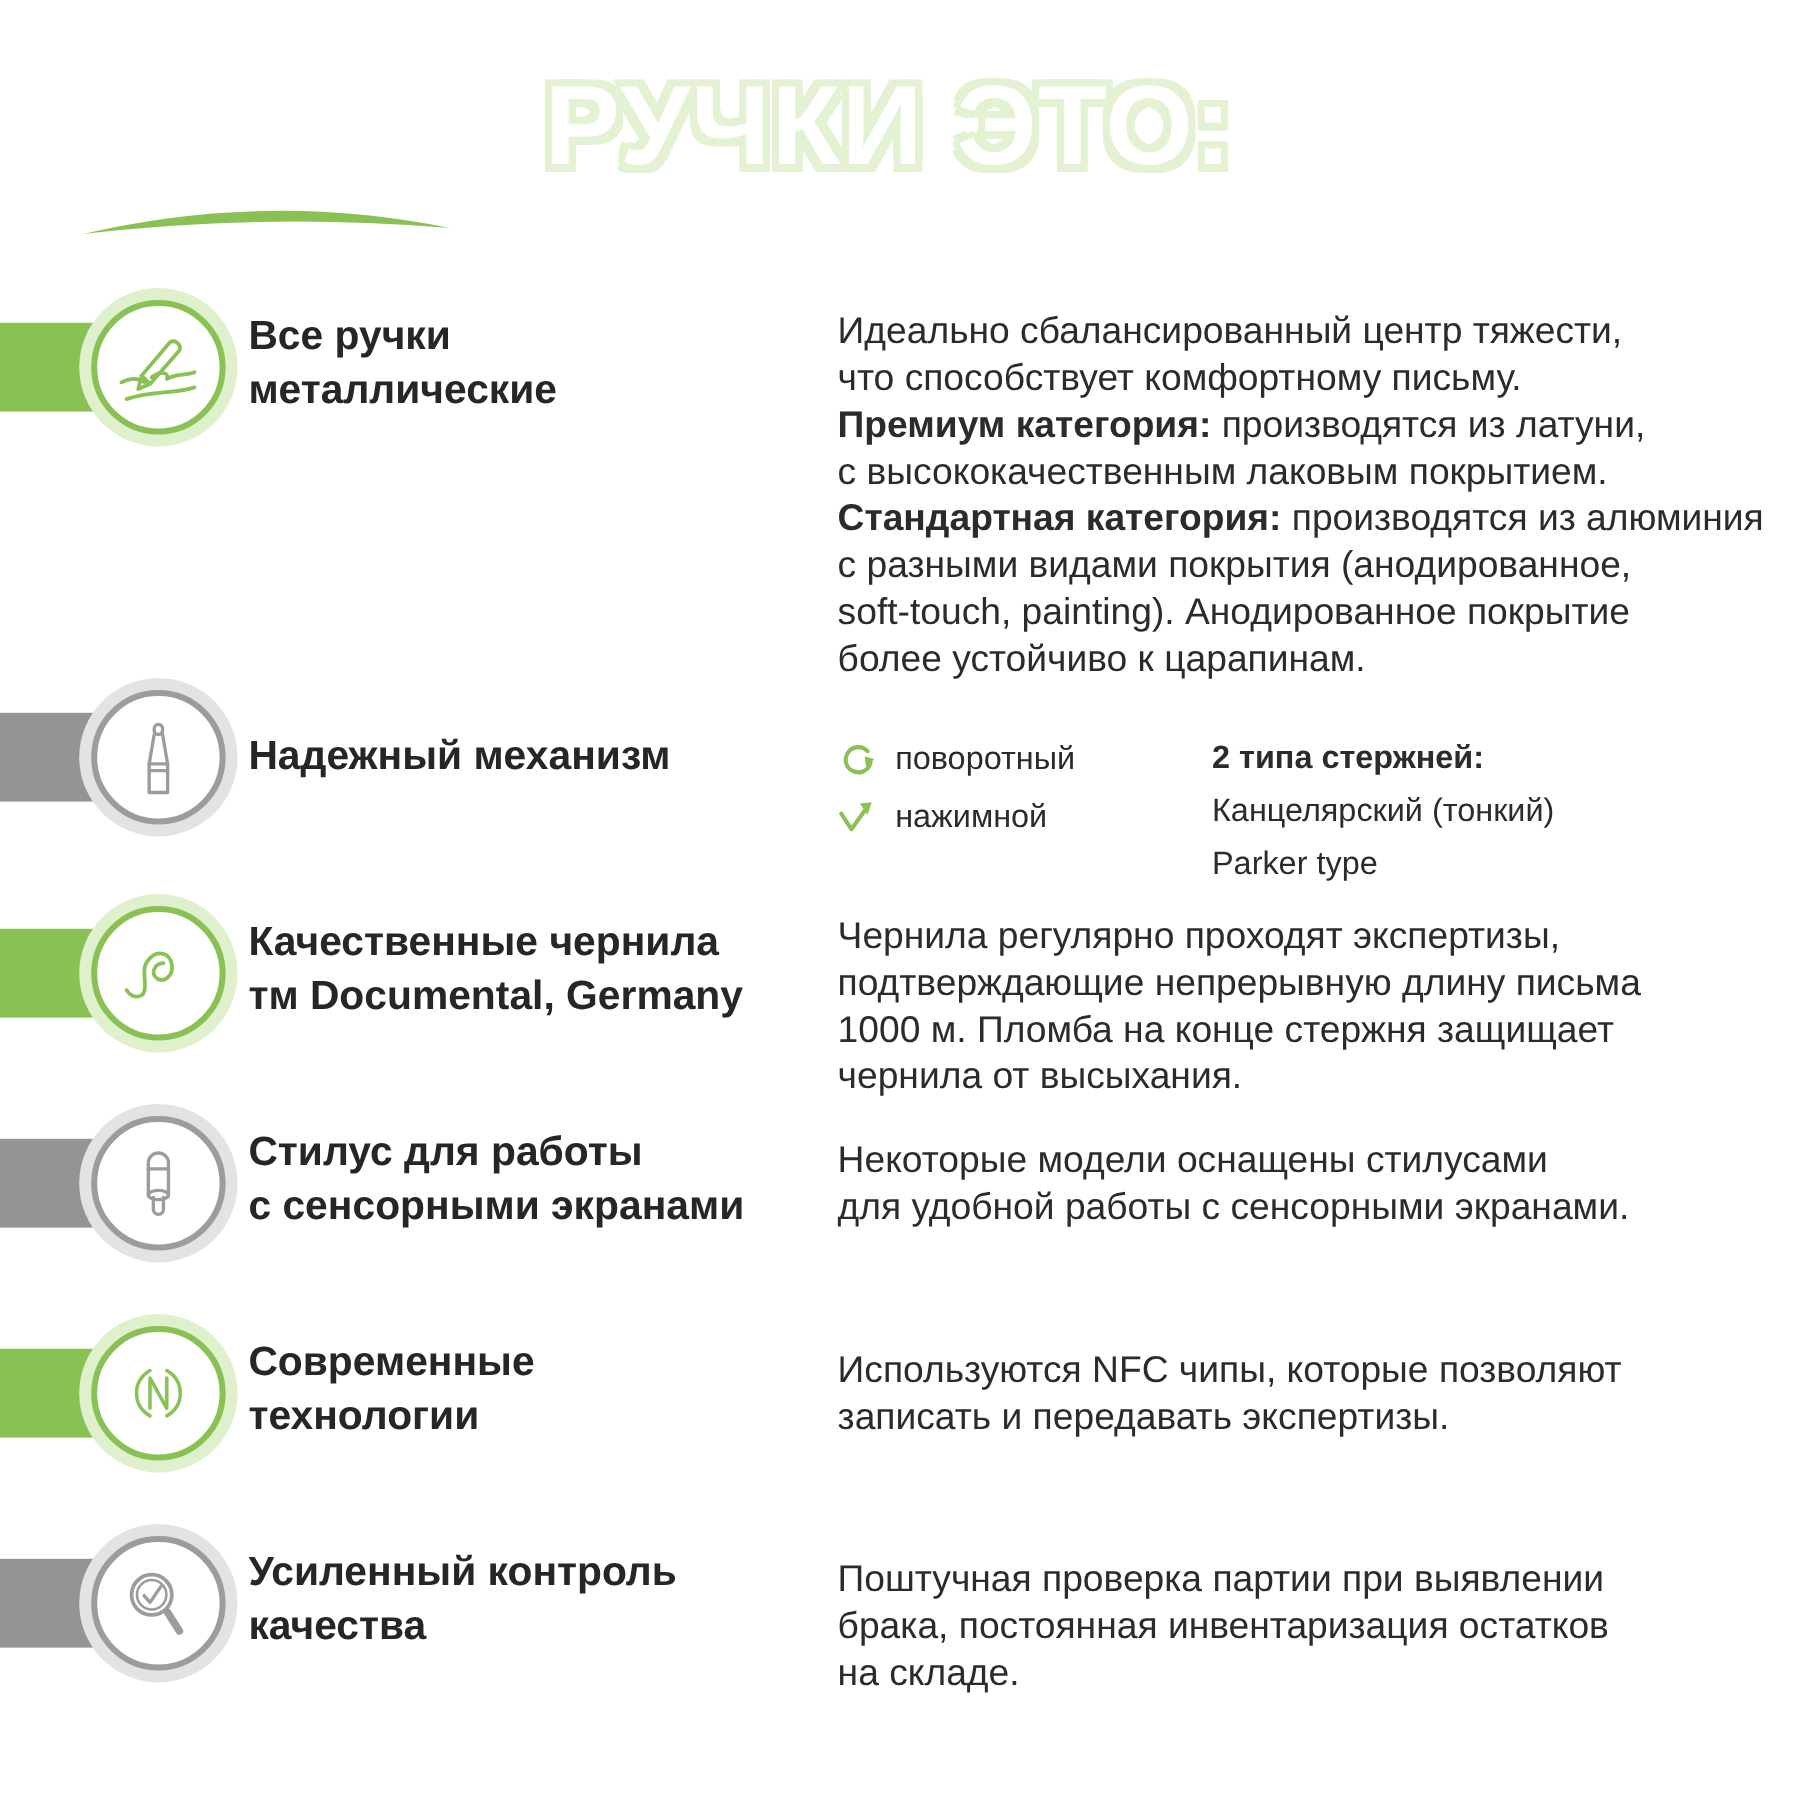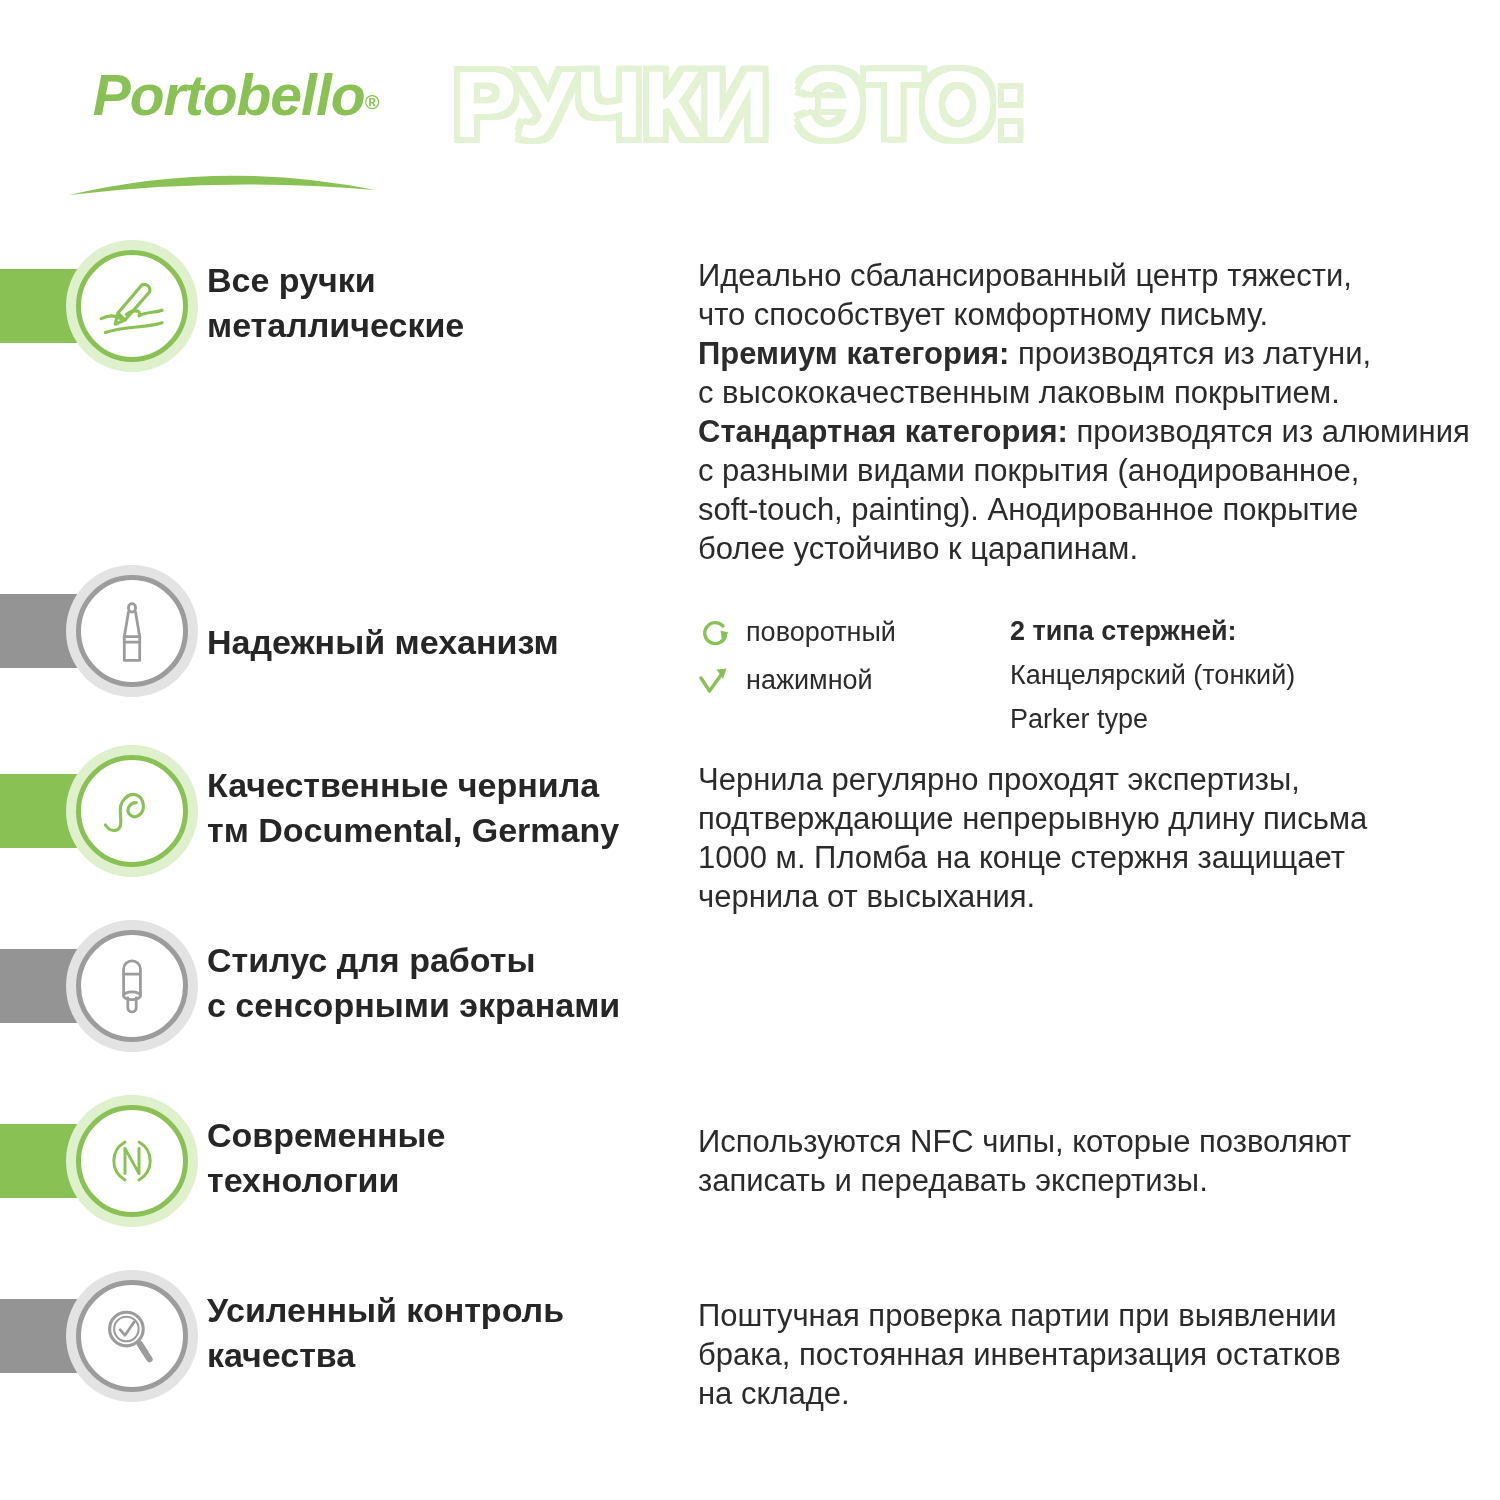--- a/index.html
+++ b/index.html
@@ -27,44 +27,41 @@
   .green .badge{background:#DEF0CC;}
   .gray  .badge{background:#E3E3E3;}
   .circle{position:absolute;left:10px;top:10px;width:112px;height:112px;border-radius:50%;
           background:#fff;box-sizing:border-box;display:flex;align-items:center;justify-content:center;}
   .green .circle{border:5px solid #8AC154;}
   .gray  .circle{border:5px solid #9C9C9C;}
 
   .row-title{position:absolute;left:207px;top:18px;margin:0;font-size:34px;line-height:45px;
              font-weight:700;color:#262626;}
   .row-title span{display:block;white-space:nowrap;}
-  .single .row-title{top:43px;margin-top:12px;}
+  .single .row-title{top:43px;}
 
   .row-desc{position:absolute;left:698px;width:800px;font-size:31px;line-height:39px;
             color:#2B2B2B;white-space:pre-line;}
   .row-desc b{font-weight:700;}
 
   
   .mech-options{position:absolute;left:696px;top:52px;}
   .mech-option{display:flex;gap:16px;height:36px;margin-bottom:12px;}
   .mech-option span{font-size:27px;color:#2B2B2B;white-space:nowrap;}
   .mech-refills{position:absolute;left:1010px;top:44px;font-size:27px;line-height:44px;color:#2B2B2B;}
   .mech-refills b{display:block;font-weight:700;}
   .mech-refills div{white-space:nowrap;}
 
   svg{display:block;}
 </style>
 </head>
 <body>
 
 <div class="canvas">
 
-  <div class="logo">
-    <span class="logo-name">Portobello</span><sup class="logo-reg">®</sup>
-  </div>
   <svg class="logo-swoosh" width="316" height="34" viewBox="0 0 316 34">
     <path d="M5,27 Q158,-9 311,22 Q158,9 5,27 Z" fill="#8AC154"></path>
   </svg>
   <h1 class="page-title">РУЧКИ ЭТО:</h1>
 
   <section class="row green" style="top:240px;height:330px;">
     <div class="bar"></div>
     <div class="badge">
       <div class="circle">
         <svg width="70" height="70" viewBox="0 0 100 100" fill="none" stroke="#8AC154" stroke-width="4.5" stroke-linecap="round" stroke-linejoin="round">
@@ -156,20 +153,22 @@
           <path d="M38,33 H62"></path>
           <ellipse cx="50" cy="64" rx="12" ry="5.5"></ellipse>
           <path d="M44,67 v14 a6,6 0 0 0 12,0 v-14"></path>
         </svg>
       </div>
     </div>
     <h2 class="row-title">
       <span>Стилус для работы</span>
         <span>с сенсорными экранами</span>
     </h2>
+    <div class="row-desc" style="top:27px;">Некоторые модели оснащены стилусами
+для удобной работы с сенсорными экранами.</div>
   </section>
 
   <section class="row green" style="top:1095px;height:175px;">
     <div class="bar"></div>
     <div class="badge">
       <div class="circle">
         <svg width="70" height="70" viewBox="0 0 100 100" fill="none" stroke="#8AC154" stroke-width="4.2" stroke-linecap="round" stroke-linejoin="round">
           <path d="M40,23 C28,30 24,40 24,50 C24,60 28,70 40,77"></path>
           <path d="M60,23 C72,30 76,40 76,50 C76,60 72,70 60,77"></path>
           <path d="M40,68 V32 L60,68 V32"></path>

